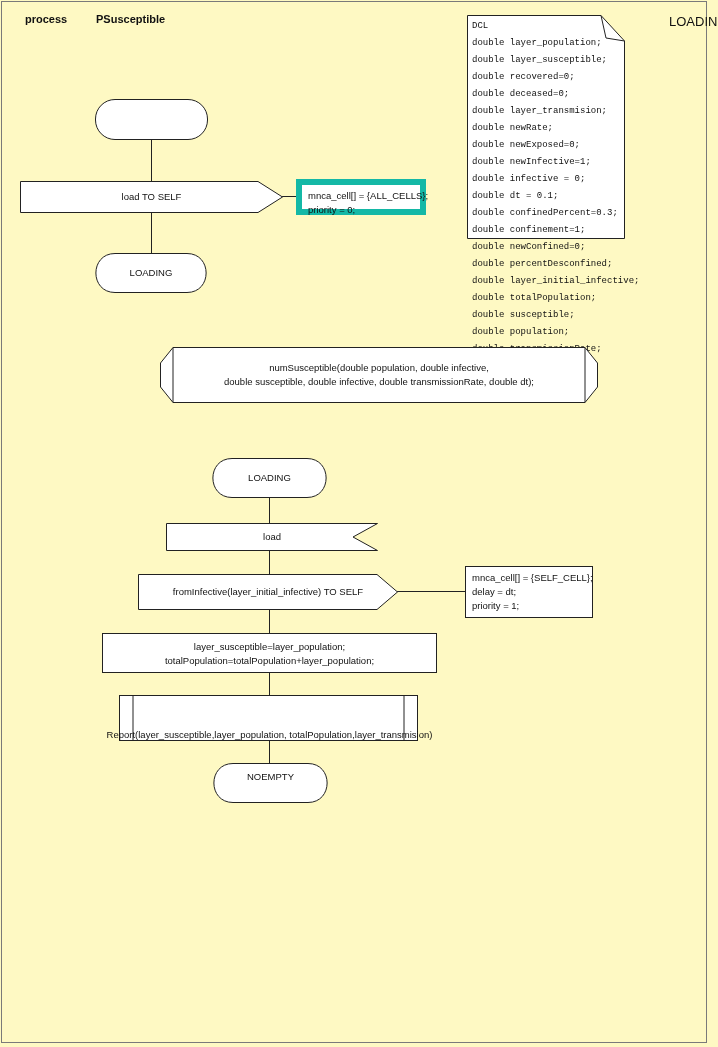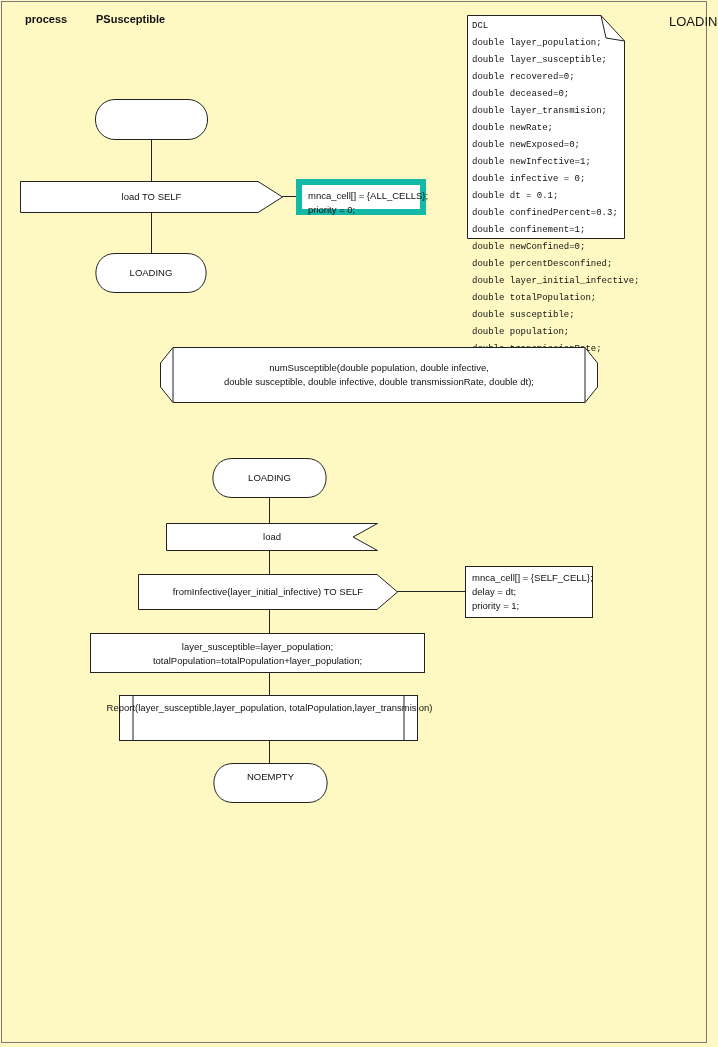--- a/index.html
+++ b/index.html
@@ -123,32 +123,32 @@
     </svg>
     <div class="lbl" style="left:0;top:0;width:260px;height:36px;">fromInfective(layer_initial_infective) TO SELF</div>
   </div>
 
   <div class="node" style="left:465px;top:566px;width:128px;height:52px;border:1px solid #222;background:#fff;box-sizing:border-box;">
     <div class="cmt-text">mnca_cell[] = {SELF_CELL};
 delay = dt;
 priority = 1;</div>
   </div>
 
-  <div class="node" style="left:90px;top:633px;width:335px;height:40px;border:1px solid #222;background:#fff;box-sizing:border-box;">
+  <div class="node" style="left:102px;top:633px;width:335px;height:40px;border:1px solid #222;background:#fff;box-sizing:border-box;">
     <div class="task-text">layer_susceptible=layer_population;
 totalPopulation=totalPopulation+layer_population;</div>
   </div>
 
   <div class="node" style="left:119px;top:695px;width:299px;height:46px;">
     <svg width="299" height="46" viewBox="0 0 299 46">
       <rect class="shape" x="0.5" y="0.5" width="298" height="45"></rect>
       <path class="thin" d="M14,0.5 V45.5 M285,0.5 V45.5"></path>
     </svg>
   </div>
-  <div class="lbl" style="left:99px;top:701px;width:341px;height:13px;font-size:9.5px;">Report(layer_susceptible,layer_population, totalPopulation,layer_transmision)</div>
+  <div class="lbl" style="left:99px;top:728px;width:341px;height:13px;font-size:9.5px;">Report(layer_susceptible,layer_population, totalPopulation,layer_transmision)</div>
 
   <div class="node" style="left:213px;top:763px;width:115px;height:40px;">
     <svg width="115" height="40" viewBox="0 0 115 40">
       <path class="shape" d="M20,0.5 H95 C120.5,0.5 120.5,39.5 95,39.5 H20 C-5.5,39.5 -5.5,0.5 20,0.5 Z"></path>
     </svg>
     <div class="lbl" style="left:0;top:0;width:115px;height:28px;">NOEMPTY</div>
   </div>
 </div>
 
 </body></html>

